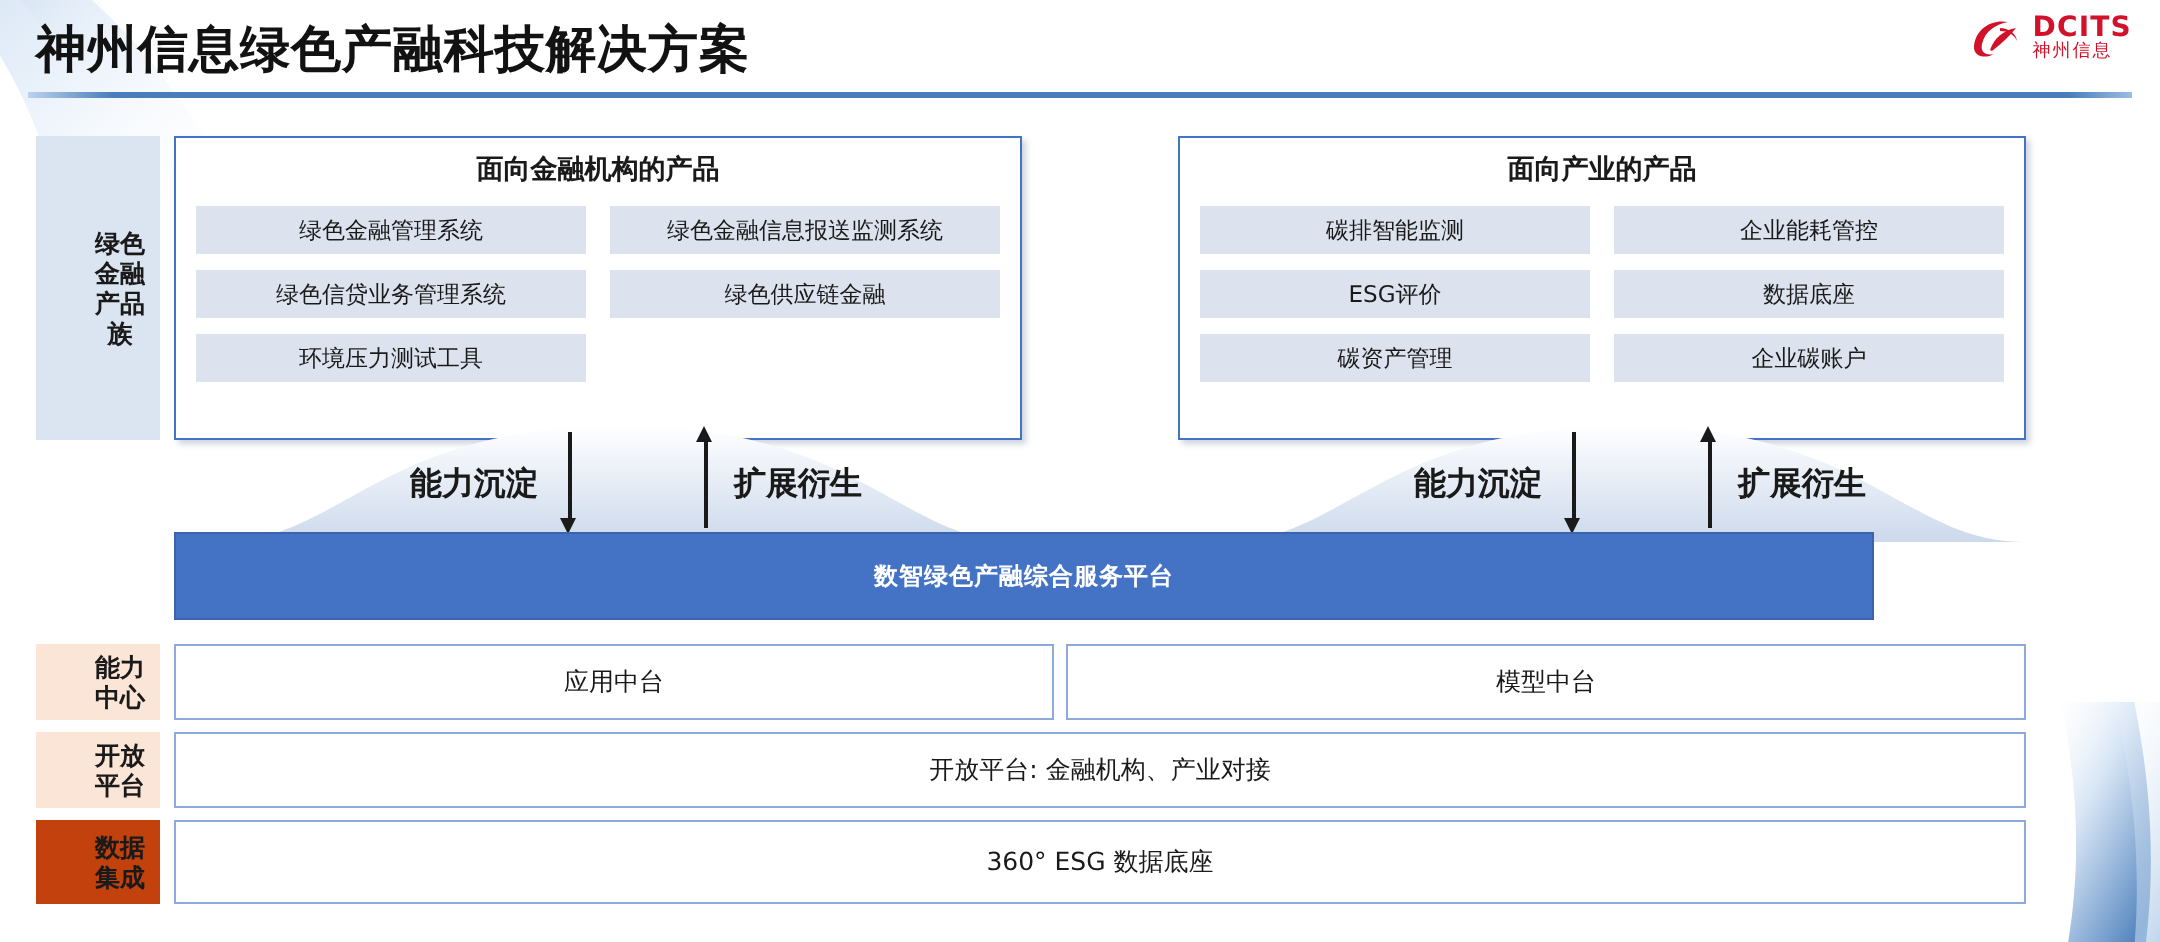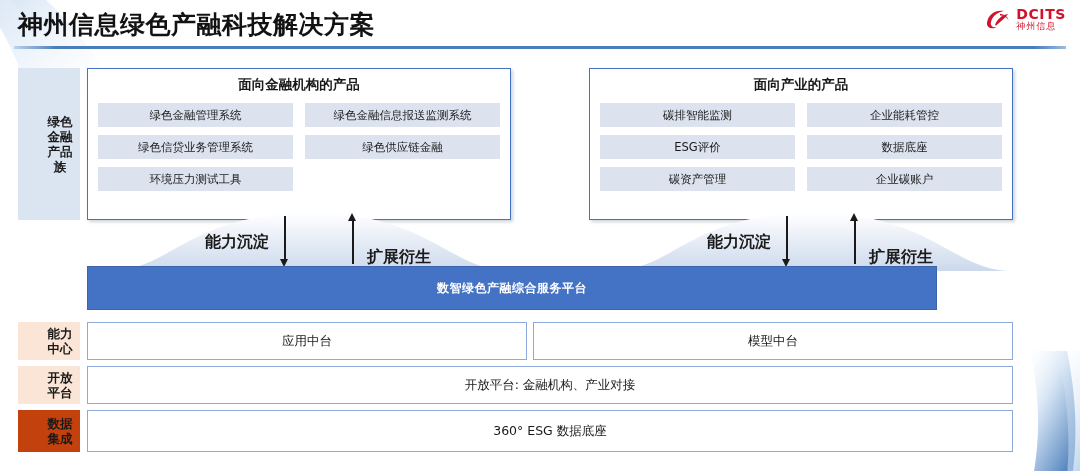--- a/index.html
+++ b/index.html
@@ -93,21 +93,21 @@
   .hill svg { display: block; width: 100%; height: 100%; }
 
   .arrow-group { position: absolute; top: 213px; height: 58px; }
   #arrows-left  { left: 87px; width: 424px; }
   #arrows-right { left: 589px; width: 424px; }
   .arrow-label {
     position: absolute; font-size: 16px; font-weight: bold; color: #1a1a1a;
     white-space: nowrap;
   }
   .lbl-down { left: 118px; top: 19px; }
-  .lbl-up   { left: 280px; top: 34px; font-family: Liberation Mono, monospace; }
+  .lbl-up   { left: 280px; top: 19px; font-family: Liberation Mono, monospace; }
   .arrow-shaft { position: absolute; width: 1.6px; background: #1a1a1a; }
   #a1-shaft { left: 197px; top: 3px; height: 45px; }
   #a2-shaft { left: 265px; top: 6px; height: 45px; }
   #a3-shaft { left: 197px; top: 3px; height: 45px; }
   #a4-shaft { left: 265px; top: 6px; height: 45px; }
   .arrow-head { position: absolute; width: 0; height: 0; }
   .head-down {
     border-left: 4.5px solid transparent; border-right: 4.5px solid transparent;
     border-top: 8px solid #1a1a1a;
   }

